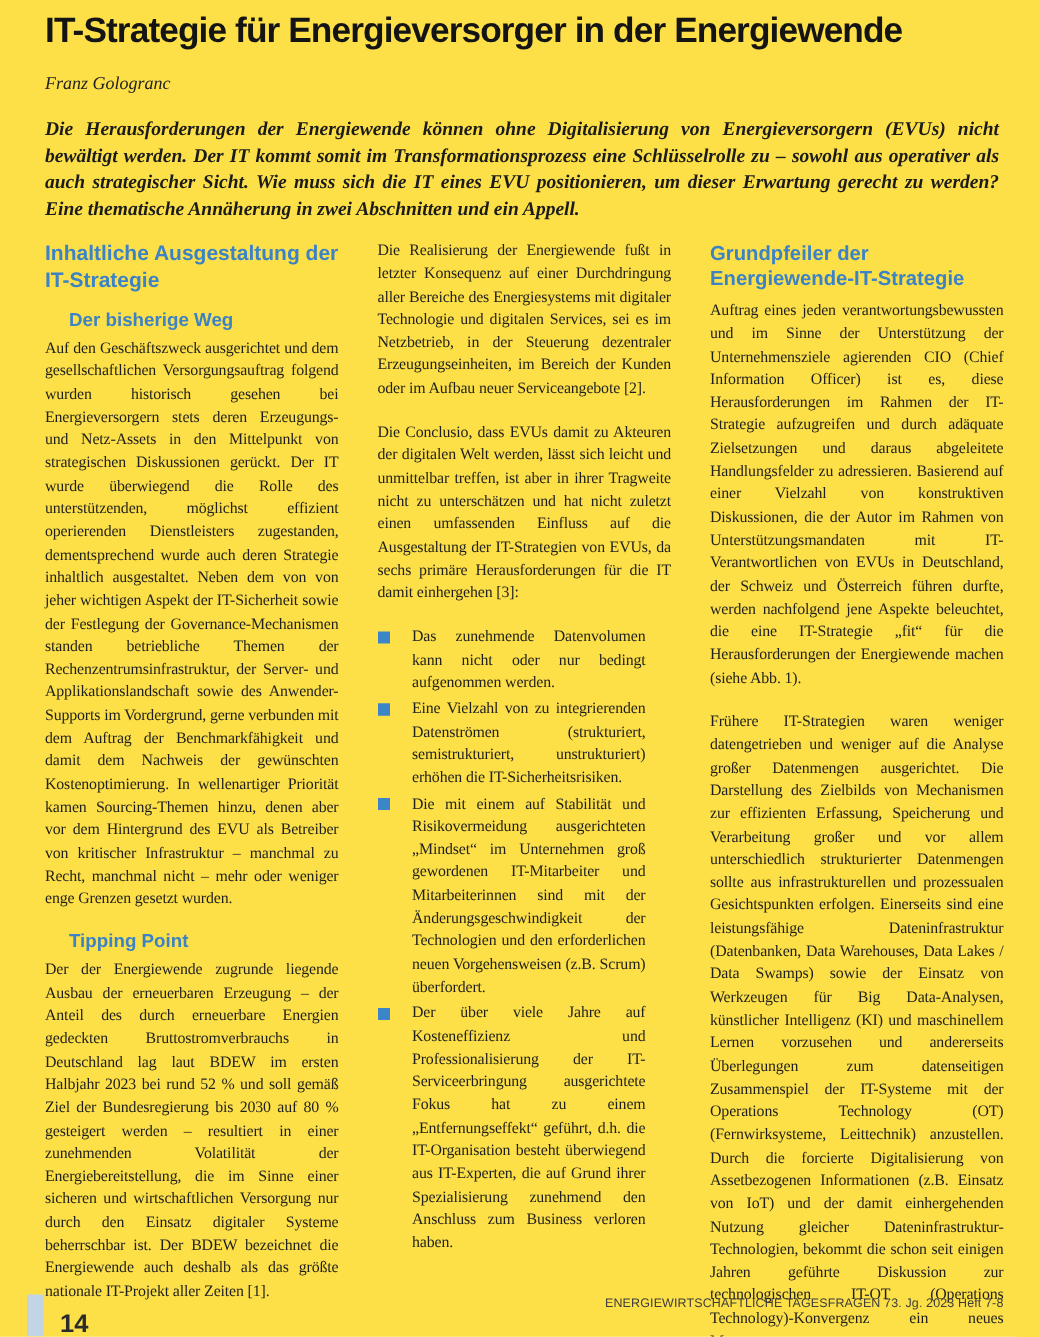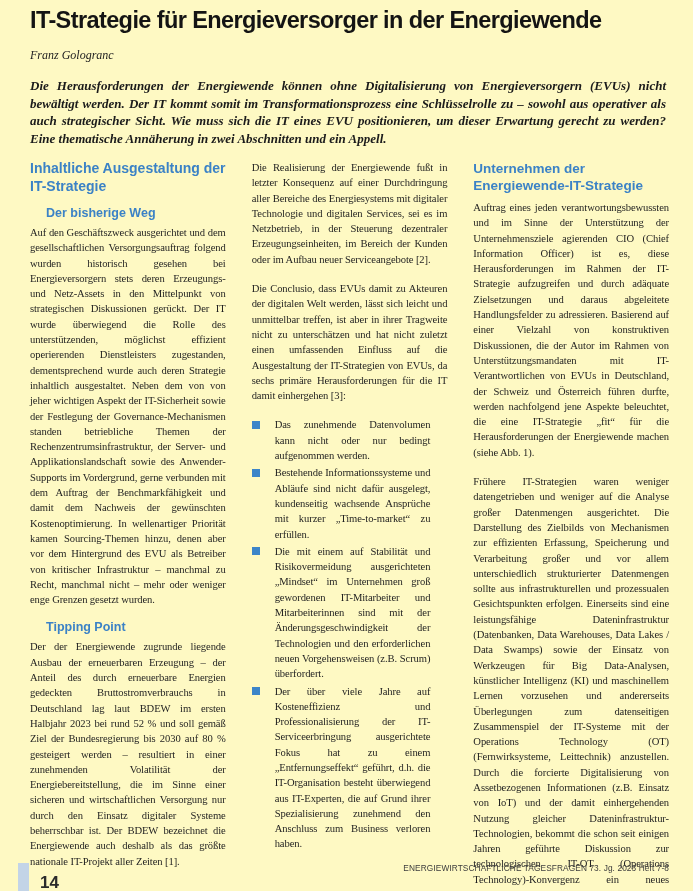--- a/index.html
+++ b/index.html
@@ -1,19 +1,19 @@
 <!DOCTYPE html>
 <html lang="de"><head>
 <meta charset="utf-8">
 <style>
   html,body{margin:0;padding:0;}
   .page{
     position:relative;
     width:693px;height:891px;
-    background:#fef9c3;
+    background:#fde047;
     overflow:hidden;
     font-family:"Liberation Serif", serif;
     color:#1f1f1f;
   }
   .header{position:absolute;left:30px;right:27px;top:7px;}
   .title{
     font-family:"Liberation Sans", sans-serif;
     font-weight:bold;
     font-size:23.5px;
     line-height:27px;
@@ -144,28 +144,29 @@
       <h3 class="h3 mt">Tipping Point</h3>
       <p class="body-p">Der der Energiewende zugrunde liegende Ausbau der erneuerbaren Erzeugung – der Anteil des durch erneuerbare Energien gedeckten Bruttostromverbrauchs in Deutschland lag laut BDEW im ersten Halbjahr 2023 bei rund 52 % und soll gemäß Ziel der Bundesregierung bis 2030 auf 80 % gesteigert werden – resultiert in einer zunehmenden Volatilität der Energiebereitstellung, die im Sinne einer sicheren und wirtschaftlichen Versorgung nur durch den Einsatz digitaler Systeme beherrschbar ist. Der BDEW bezeichnet die Energiewende auch deshalb als das größte nationale IT-Projekt aller Zeiten [1].</p>
     </section>
 
     <section class="col">
       <p class="body-p">Die Realisierung der Energiewende fußt in letzter Konsequenz auf einer Durchdringung aller Bereiche des Energiesystems mit digitaler Technologie und digitalen Services, sei es im Netzbetrieb, in der Steuerung dezentraler Erzeugungseinheiten, im Bereich der Kunden oder im Aufbau neuer Serviceangebote [2].</p>
       <p class="body-p">Die Conclusio, dass EVUs damit zu Akteuren der digitalen Welt werden, lässt sich leicht und unmittelbar treffen, ist aber in ihrer Tragweite nicht zu unterschätzen und hat nicht zuletzt einen umfassenden Einfluss auf die Ausgestaltung der IT-Strategien von EVUs, da sechs primäre Herausforderungen für die IT damit einhergehen [3]:</p>
       <ul class="bullets">
         <li><span class="bsq"></span><span>Das zunehmende Datenvolumen kann nicht oder nur bedingt aufgenommen werden.</span></li>
         <li><span class="bsq"></span></li>
-        <li><span class="bsq"></span><span>Bestehende Informationssysteme und Abläufe sind nicht dafür ausgelegt, kundenseitig wachsende Ansprüche mit kurzer „Time-to-market“ zu erfüllen.</span></li>
+        <li><span class="bsq"></span><span>Eine Vielzahl von zu integrierenden Datenströmen (strukturiert, semistrukturiert, unstrukturiert) erhöhen die IT-Sicherheitsrisiken.</span></li>
+        <li><span class="bsq"></span></li>
         <li><span class="bsq"></span><span>Die mit einem auf Stabilität und Risikovermeidung ausgerichteten „Mindset“ im Unternehmen groß gewordenen IT-Mitarbeiter und Mitarbeiterinnen sind mit der Änderungsgeschwindigkeit der Technologien und den erforderlichen neuen Vorgehensweisen (z.B. Scrum) überfordert.</span></li>
         <li><span class="bsq"></span><span>Der über viele Jahre auf Kosteneffizienz und Professionalisierung der IT-Serviceerbringung ausgerichtete Fokus hat zu einem „Entfernungseffekt“ geführt, d.h. die IT-Organisation besteht überwiegend aus IT-Experten, die auf Grund ihrer Spezialisierung zunehmend den Anschluss zum Business verloren haben.</span></li>
       </ul>
     </section>
 
     <section class="col">
-      <h2 class="h2 col3h">Unternehmen der Energiewende-IT-Strategie</h2>
+      <h2 class="h2 col3h">Grundpfeiler der Energiewende-IT-Strategie</h2>
       <p class="body-p">Auftrag eines jeden verantwortungsbewussten und im Sinne der Unterstützung der Unternehmensziele agierenden CIO (Chief Information Officer) ist es, diese Herausforderungen im Rahmen der IT-Strategie aufzugreifen und durch adäquate Zielsetzungen und daraus abgeleitete Handlungsfelder zu adressieren. Basierend auf einer Vielzahl von konstruktiven Diskussionen, die der Autor im Rahmen von Unterstützungsmandaten mit IT-Verantwortlichen von EVUs in Deutschland, der Schweiz und Österreich führen durfte, werden nachfolgend jene Aspekte beleuchtet, die eine IT-Strategie „fit“ für die Herausforderungen der Energiewende machen (siehe Abb. 1).</p>
       <p class="body-p">Frühere IT-Strategien waren weniger datengetrieben und weniger auf die Analyse großer Datenmengen ausgerichtet. Die Darstellung des Zielbilds von Mechanismen zur effizienten Erfassung, Speicherung und Verarbeitung großer und vor allem unterschiedlich strukturierter Datenmengen sollte aus infrastrukturellen und prozessualen Gesichtspunkten erfolgen. Einerseits sind eine leistungsfähige Dateninfrastruktur (Datenbanken, Data Warehouses, Data Lakes / Data Swamps) sowie der Einsatz von Werkzeugen für Big Data-Analysen, künstlicher Intelligenz (KI) und maschinellem Lernen vorzusehen und andererseits Überlegungen zum datenseitigen Zusammenspiel der IT-Systeme mit der Operations Technology (OT) (Fernwirksysteme, Leittechnik) anzustellen. Durch die forcierte Digitalisierung von Assetbezogenen Informationen (z.B. Einsatz von IoT) und der damit einhergehenden Nutzung gleicher Dateninfrastruktur-Technologien, bekommt die schon seit einigen Jahren geführte Diskussion zur technologischen IT-OT (Operations Technology)-Konvergenz ein neues Momentum.</p>
     </section>
 
   </div>
 
   <div class="footer">
     <span class="footer-bar"></span>
     <span class="page-number">14</span>
     <span class="journal-line">ENERGIEWIRTSCHAFTLICHE TAGESFRAGEN 73. Jg. 2023 Heft 7-8</span>

